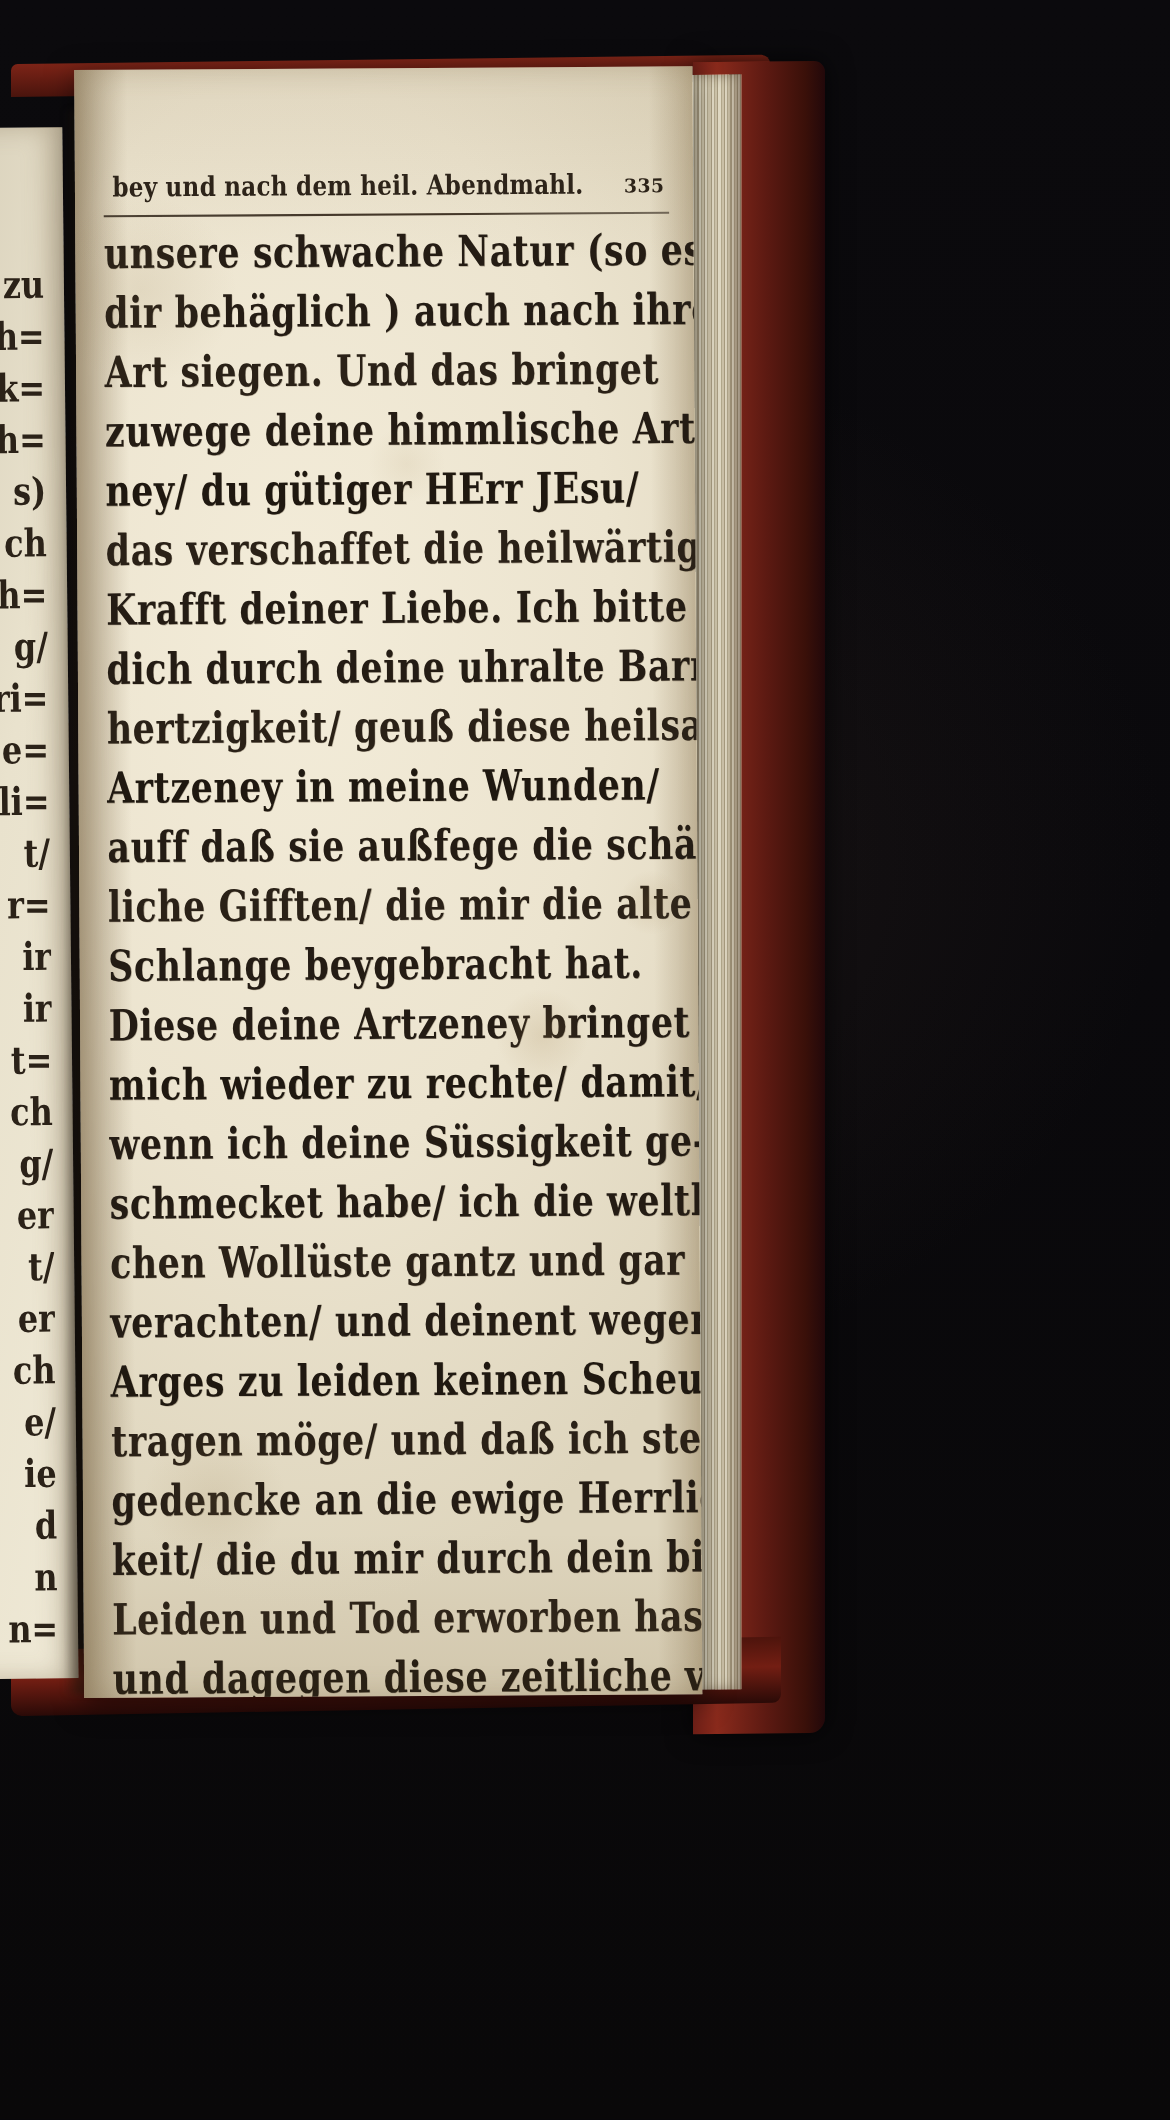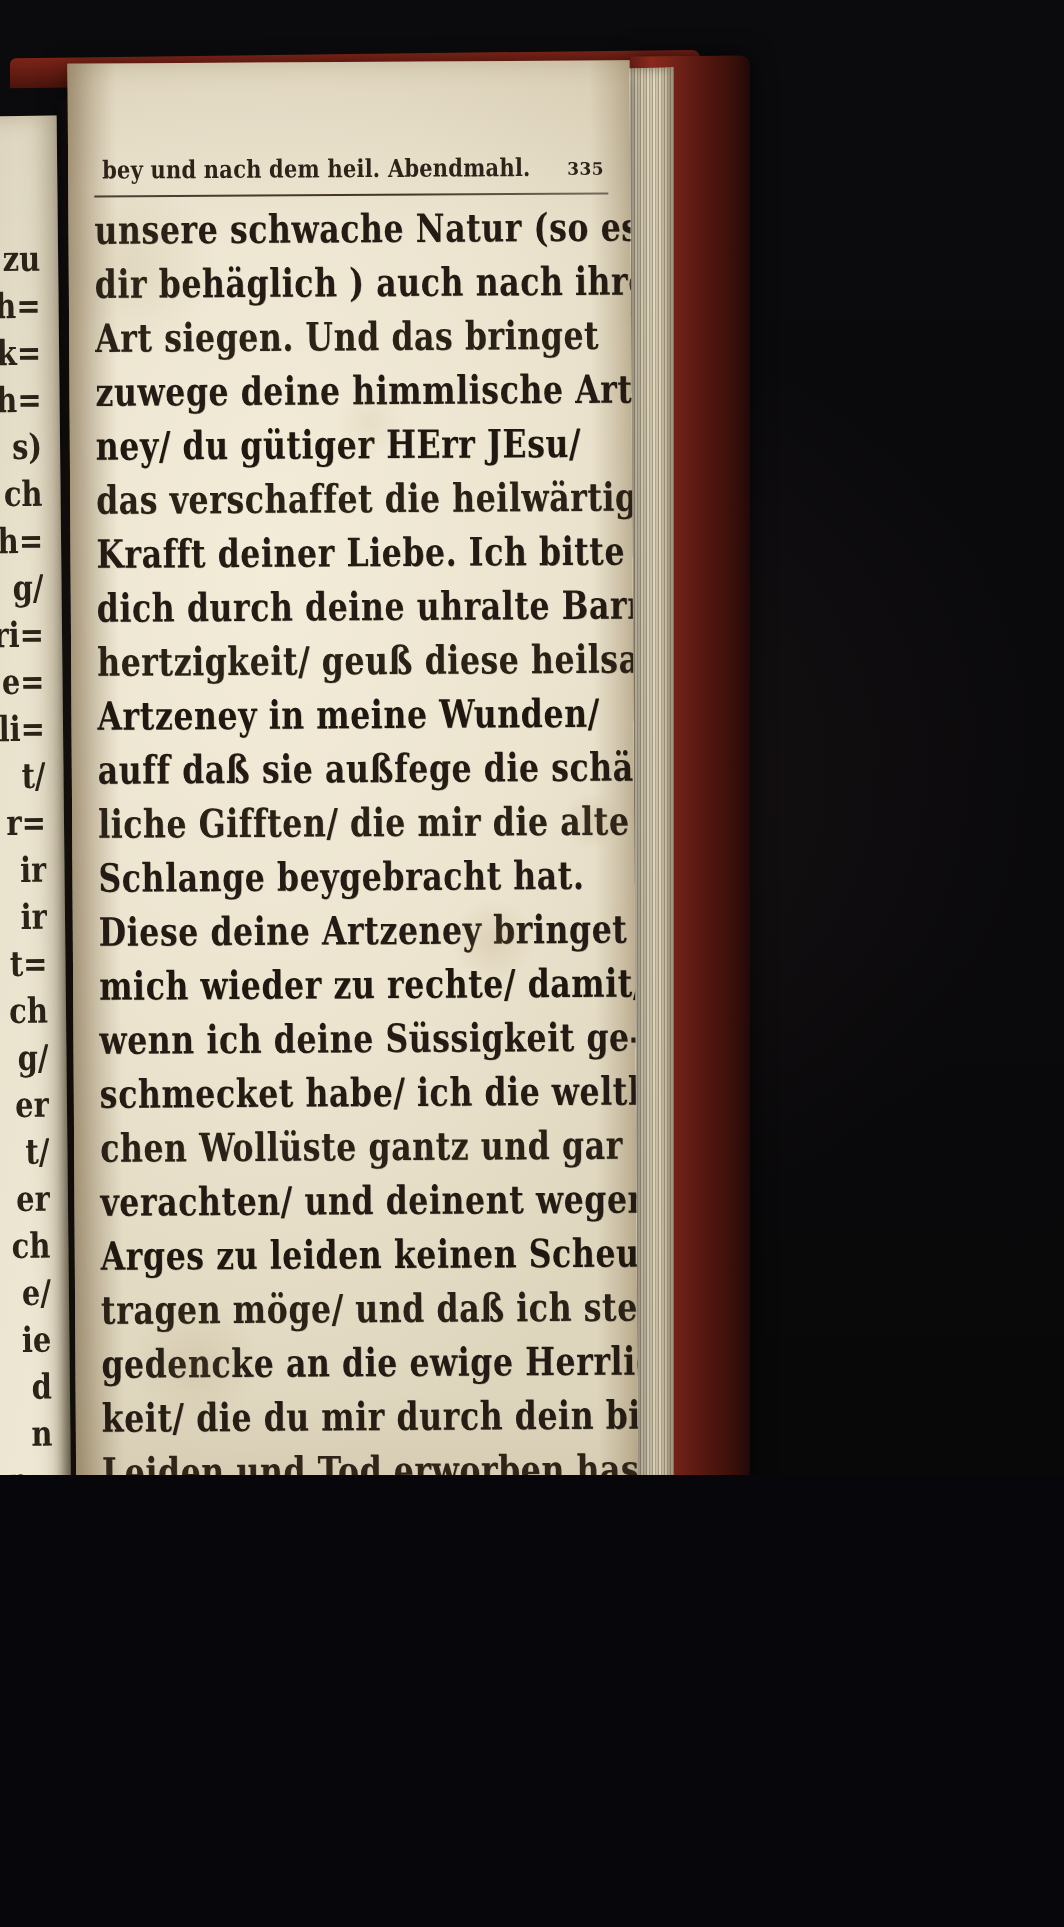--- a/index.html
+++ b/index.html
@@ -11,21 +11,21 @@
     width: 1064px;
     height: 1927px;
     overflow: hidden;
     font-family: "DejaVu Serif", serif;
   }
 
   
   #scene {
     position: relative;
     width: 1064px;
-    height: 1475px;
+    height: 1927px;
     background: #0a090c;
     overflow: hidden;
   }
 
   
   .bg-vignette {
     position: absolute;
     inset: 0;
     background:
       radial-gradient(ellipse 900px 700px at 430px 780px, rgba(60,45,40,0.35), rgba(10,9,12,0) 70%),

